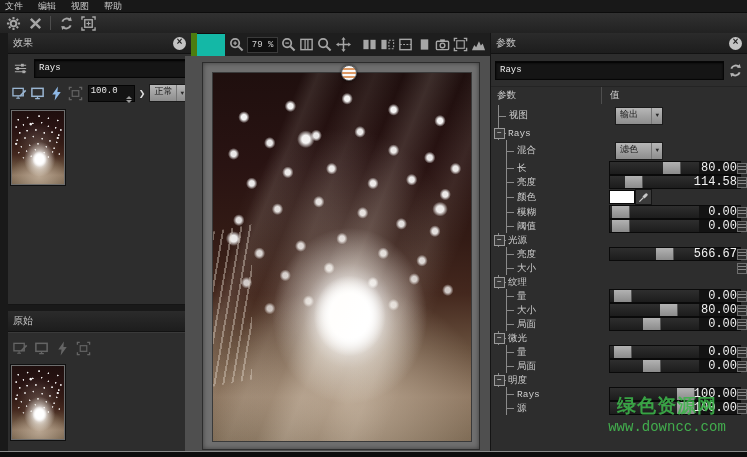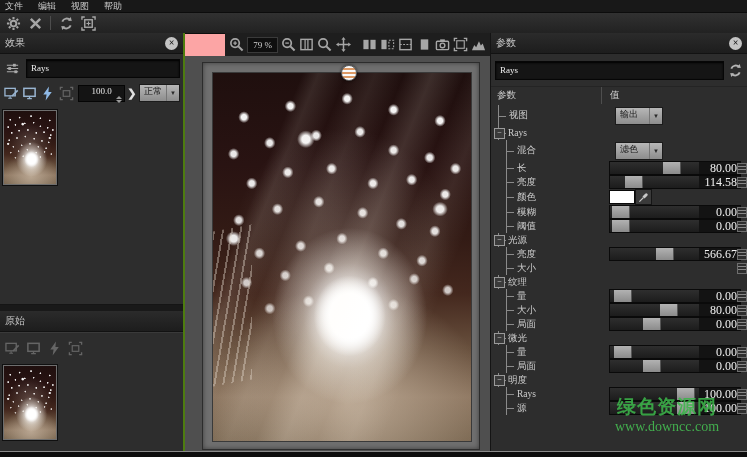--- a/index.html
+++ b/index.html
@@ -1,48 +1,48 @@
 <!DOCTYPE html>
 <html><head>
 <meta charset="utf-8">
 <style>
   html,body{margin:0;padding:0;background:#000;}
-  .app{position:relative;width:747px;height:457px;background:#fca5a5;overflow:hidden;
-       font-family:Liberation Serif, serif;-webkit-font-smoothing:antialiased;}
+  .app{position:relative;width:747px;height:457px;background:#14b8a6;overflow:hidden;
+       font-family:Liberation Mono, monospace;-webkit-font-smoothing:antialiased;}
   
   .menubar{position:absolute;top:0;left:0;right:0;height:12px;background:#181818;
            display:flex;align-items:center;gap:15px;padding:0 5px;border-bottom:1px solid #0c0c0c;}
   .menu-item{font-size:9px;color:#c9c9c9;cursor:default;}
   
   .toolbar{position:absolute;top:13px;left:0;right:0;height:20px;
            background:linear-gradient(#313131,#222);display:flex;align-items:center;padding:0 2px;
            border-bottom:1px solid #0e0e0e;}
   .tb-btn{width:22px;height:18px;display:flex;align-items:center;justify-content:center;color:#a6a6a6;}
   .tb-sep{width:1px;height:14px;background:#4d4d4d;margin:0 4px;}
   .icon svg{display:block;}
   
-  .left-panel{position:absolute;left:0;top:33px;width:183px;bottom:5px;background:#191919;border-right:2px solid #4d7c0f;}
+  .left-panel{position:absolute;left:0;top:33px;width:183px;bottom:5px;background:#191919;border-right:6px solid #4d7c0f;padding-left:8px;}
   .center{position:absolute;left:185px;top:33px;width:305px;bottom:5px;}
   .right-panel{position:absolute;left:490px;top:33px;right:0;bottom:5px;background:#2d2d2d;border-left:1px solid #141414;}
   .statusbar{position:absolute;left:0;bottom:0;width:100%;height:5px;background:#0d0d0d;border-top:1px solid #8a8a8a;}
   
   .panel-header{height:20px;background:linear-gradient(#2b2b2b,#1d1d1d);border-bottom:1px solid #121212;
                 display:flex;align-items:center;padding:0 5px;color:#c5c5c5;font-size:10px;}
   .close-chip{margin-left:auto;width:13px;height:13px;border-radius:50%;background:#c4c4c4;color:#1d1d1d;
               font-size:10px;line-height:12px;text-align:center;font-weight:bold;cursor:pointer;}
   
   .section{background:#2d2d2d;}
   .sec-effects{height:250px;border-bottom:1px solid #151515;}
   .row1{display:flex;align-items:center;gap:4px;padding:4px 3px 2px 3px;height:20px;}
   .text-field{flex:1;height:15px;background:#151515;border:1px solid #060606;box-shadow:inset 0 1px 2px #000;
               color:#efefef;font-size:9px;padding:1px 4px;display:flex;align-items:center;}
   .row2{display:flex;align-items:center;gap:2px;padding:2px 3px;height:22px;}
   .mini-icon{width:19px;height:18px;display:flex;align-items:center;justify-content:center;}
   .c-blue{color:#9ab6d2;} .c-flash{color:#8fb9e6;} .c-dim{color:#747474;opacity:.8;}
-  .spinner{width:47px;height:15px;background:#141414;border:1px solid #050505;display:flex;align-items:center;
+  .spinner{width:47px;height:15px;background:#141414;border:1px solid #050505;display:flex;
            color:#e8e8e8;font-size:9px;padding:0 2px;margin-left:2px;flex-direction:column;}
   .spin-arrows{margin-left:auto;display:flex;flex-direction:column;gap:1px;}
   .spin-arrows i{display:block;width:0;height:0;border-left:3px solid transparent;border-right:3px solid transparent;}
   .spin-up{border-bottom:3px solid #9a9a9a;} .spin-down{border-top:3px solid #9a9a9a;}
   .chev-btn{color:#e0e0e0;font-size:11px;font-weight:bold;width:12px;text-align:center;cursor:pointer;}
   .dropdown{display:flex;height:16px;background:linear-gradient(#b7b7b7,#8d8d8d);
             border:1px solid #1b1b1b;border-radius:0;cursor:pointer;}
   .dd-val{font-size:9px;color:#191919;padding:0 4px;flex:1;white-space:nowrap;}
   .dd-chev{font-size:6px;color:#2a2a2a;border-left:1px solid #767676;padding:0 3px;align-self:stretch;
            display:flex;align-items:center;}

